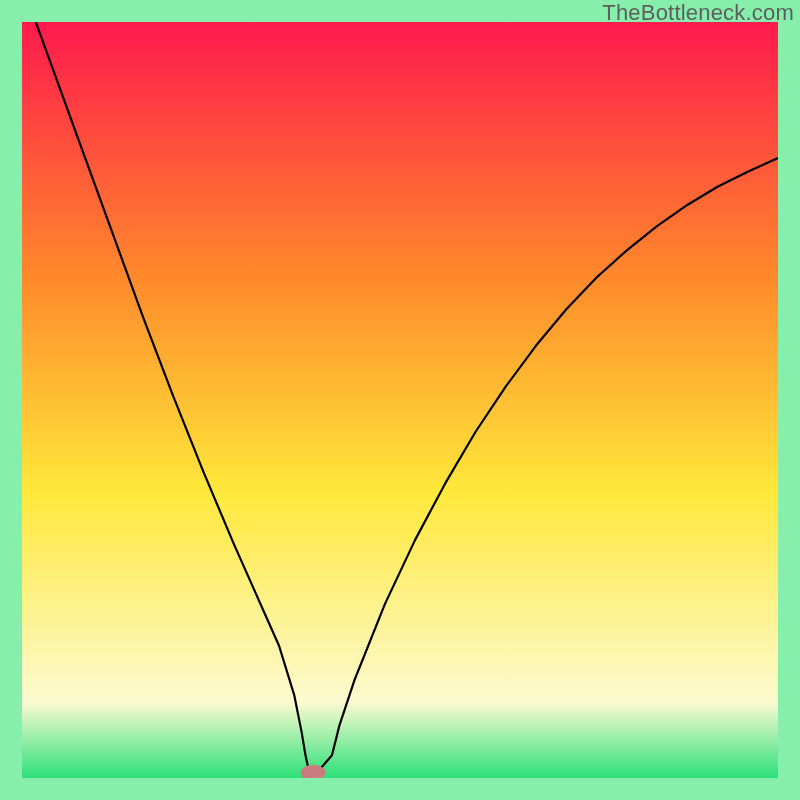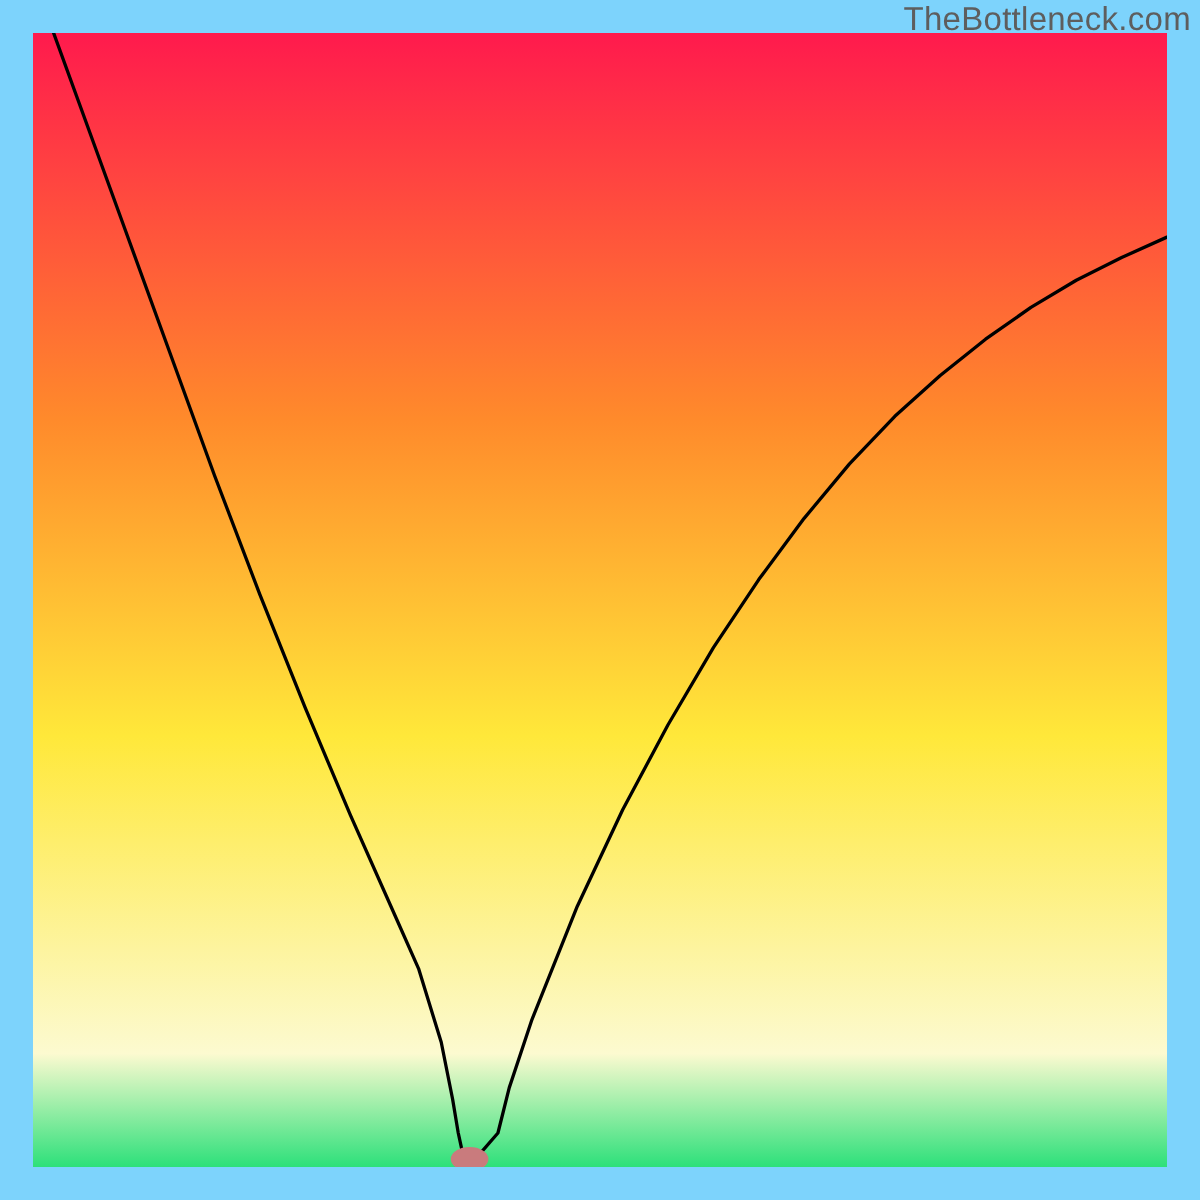--- a/index.html
+++ b/index.html
@@ -10,21 +10,21 @@
     overflow: hidden;
     background: #000;
     font-family: Arial, Helvetica, sans-serif;
   }
   .frame {
     position: absolute;
     left: 0;
     top: 0;
     width: 800px;
     height: 800px;
-    background: #7dd3fc;
+    background: #86efac;
   }
   .plot {
     position: absolute;
     left: 22px;
     top: 22px;
     width: 756px;
     height: 756px;
     overflow: hidden;
   }
   .watermark {

